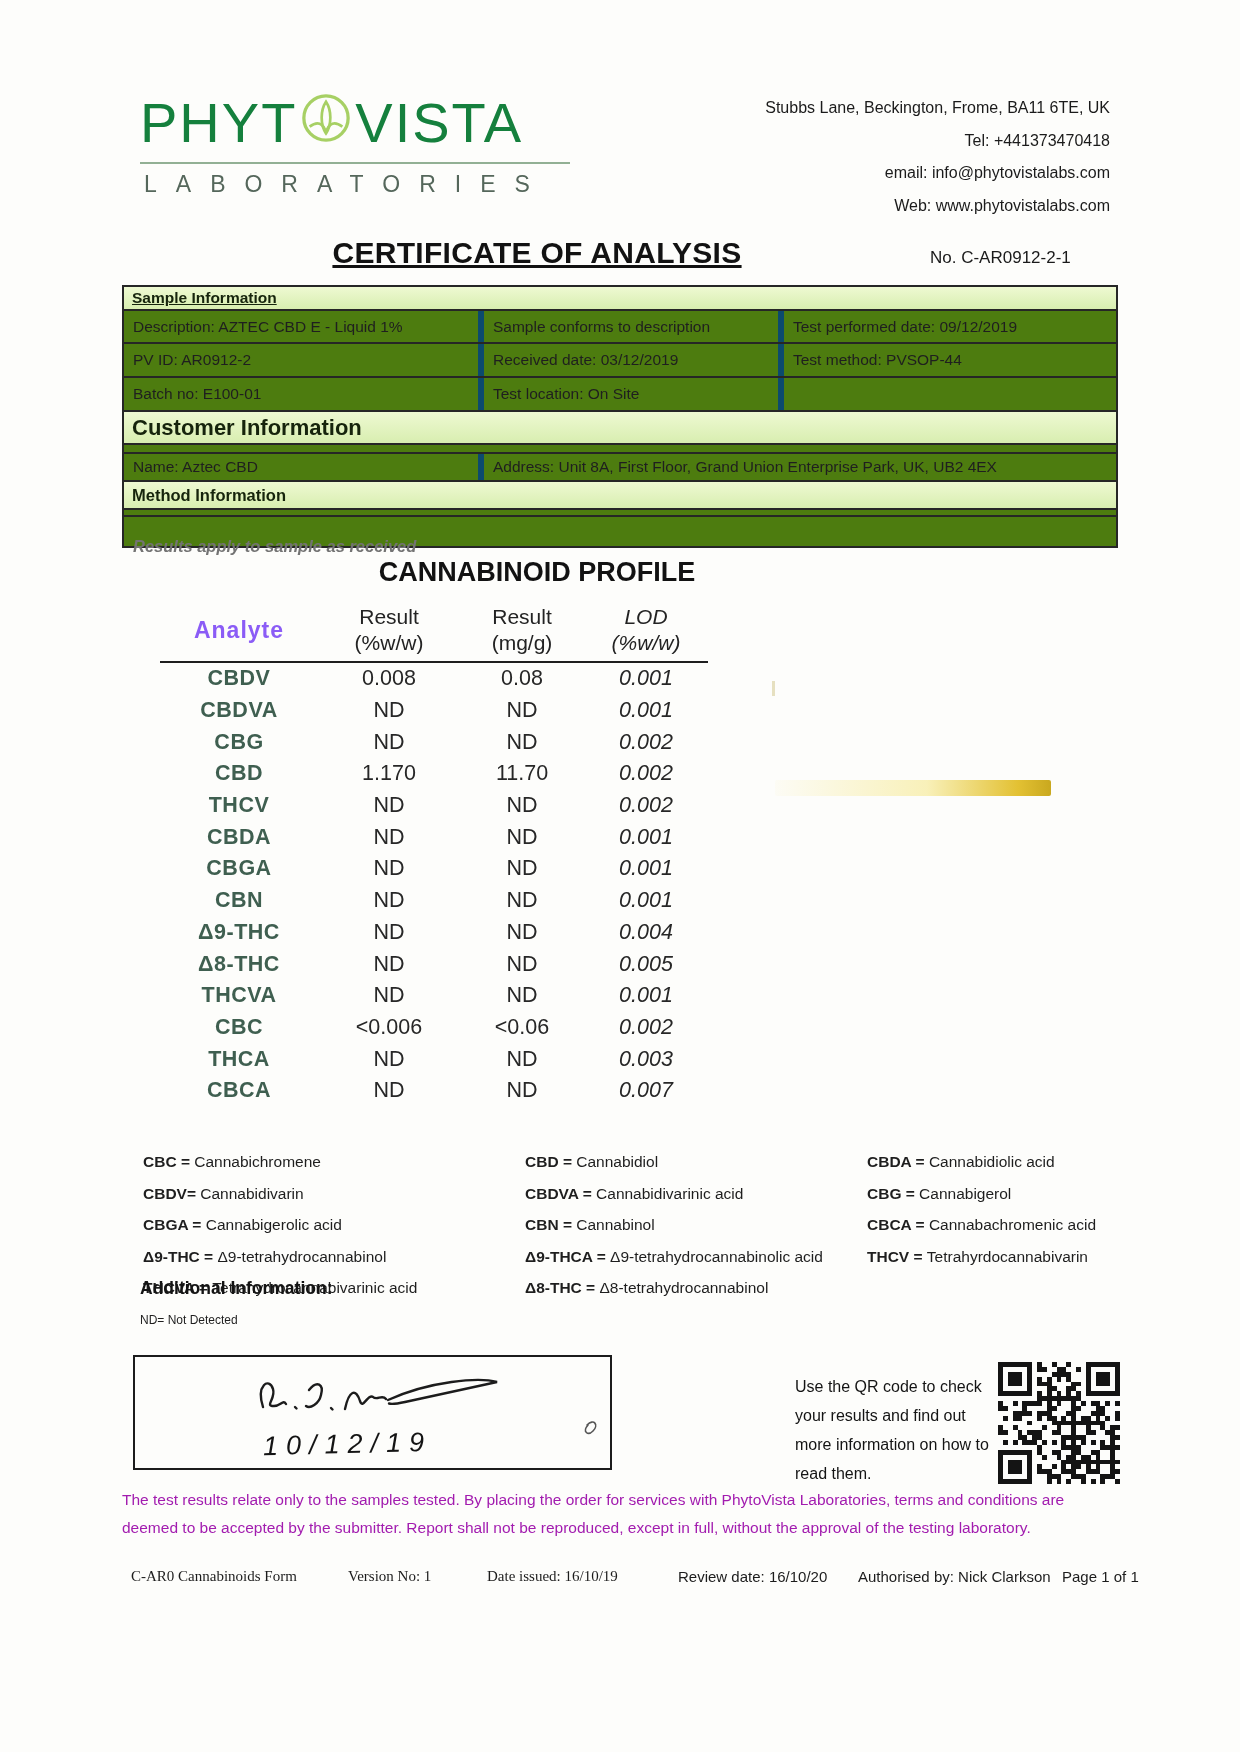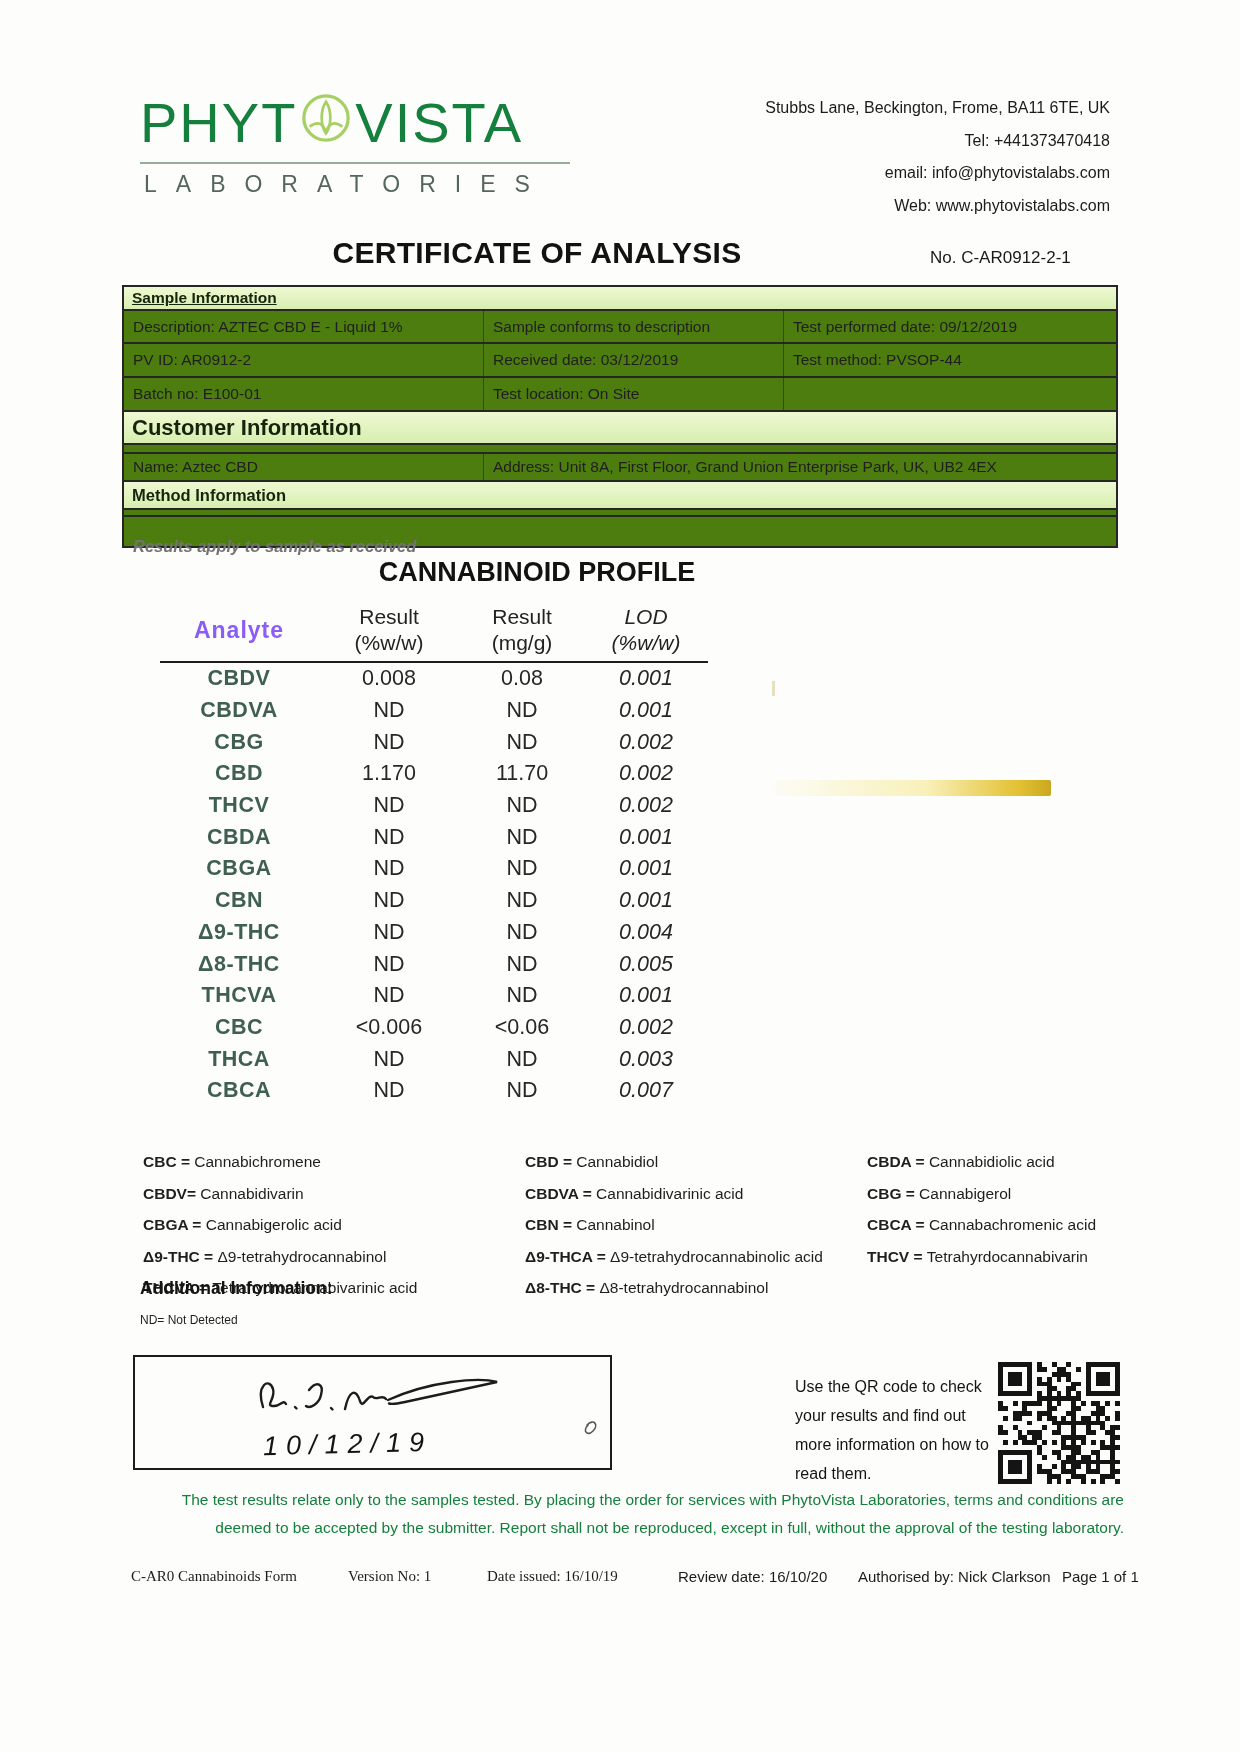--- a/index.html
+++ b/index.html
@@ -13,34 +13,34 @@
   .brand .leaf{margin:0 3px;flex:0 0 auto;}
   .logo-line{border-top:2px solid #92b094;margin-top:9px;}
   .logo-sub{margin-top:7px;font-size:23px;letter-spacing:19px;color:#55675b;white-space:nowrap;padding-left:4px;}
 
   
   .contact{position:absolute;top:92px;left:600px;width:510px;text-align:right;
            font-size:16px;line-height:32.5px;color:#1b1b1b;}
 
   
   .cert-title{position:absolute;left:287px;top:236px;width:500px;text-align:center;
-              font-size:30px;font-weight:bold;letter-spacing:.3px;color:#121212;}
+              font-size:30px;font-weight:bold;letter-spacing:.3px;color:#121212;text-decoration:underline;}
   .cert-no{position:absolute;left:930px;top:248px;font-size:17px;color:#1a1a1a;}
 
   
   .info-table{position:absolute;left:122px;top:285px;width:996px;box-sizing:border-box;
               border:2px solid #262626;background:#4d7c0f;}
   .sec{display:flex;align-items:center;background:linear-gradient(180deg,#eef9d2,#d8eeb0);
        border-bottom:2px solid #262626;padding:0 8px;font-weight:bold;color:#16240c;}
   .sec.sample{height:22px;font-size:15.5px;}
   .sec.sample .t{text-decoration:underline;}
   .sec.customer{height:31px;font-size:22px;}
   .sec.method{height:26px;font-size:16.5px;}
   .irow{display:flex;border-bottom:2px solid #262626;}
-  .icell{box-sizing:border-box;border-right:1px solid #0c4a6e;padding:4px 9px;
+  .icell{box-sizing:border-box;border-right:6px solid #0c4a6e;padding:4px 9px;
          font-size:15.5px;display:flex;align-items:center;white-space:nowrap;overflow:hidden;}
   .icell:last-child{border-right:0;}
   .cw1{width:360px;}.cw2{width:300px;}.cw3{flex:1;}
   .r-desc{height:31px}.r-pv{height:32px}.r-batch{height:32px}
   .gap1{height:7px;border-bottom:0;}
   .r-name{height:26px;border-top:2px solid #262626;}
   .gap2{height:5px;border-bottom:0;}
   .r-empty{height:29px;border-top:2px solid #262626;border-bottom:0;}
 
   
@@ -73,21 +73,21 @@
   
   .sigbox{position:absolute;left:133px;top:1355px;width:479px;height:115px;box-sizing:border-box;
           border:2.5px solid #1c1c1c;}
   .sig-date{position:absolute;left:128px;top:72px;font-size:27px;letter-spacing:8px;color:#141414;
             transform:rotate(-1.5deg);font-style:italic;}
   .qr-caption{position:absolute;left:795px;top:1372px;width:198px;font-size:16px;line-height:29px;color:#141414;}
   .qr{position:absolute;left:998px;top:1362px;width:122px;height:122px;}
 
   
   .disclaimer{position:absolute;left:122px;top:1486px;width:1002px;font-size:15.5px;
-              line-height:27.5px;color:#15803d;text-align:right;}
+              line-height:27.5px;color:#a21caf;}
   .f{position:absolute;top:1568px;font-size:15px;color:#1c1c1c;white-space:nowrap;}
   .f.serif{font-family:"Liberation Serif",serif;}
   .f1{left:131px}.f2{left:348px}.f3{left:487px}.f4{left:678px}.f5{left:858px}.f6{left:1062px}
 </style>
 </head>
 <body>
 
 <div class="page">
 
   <div class="logo">

